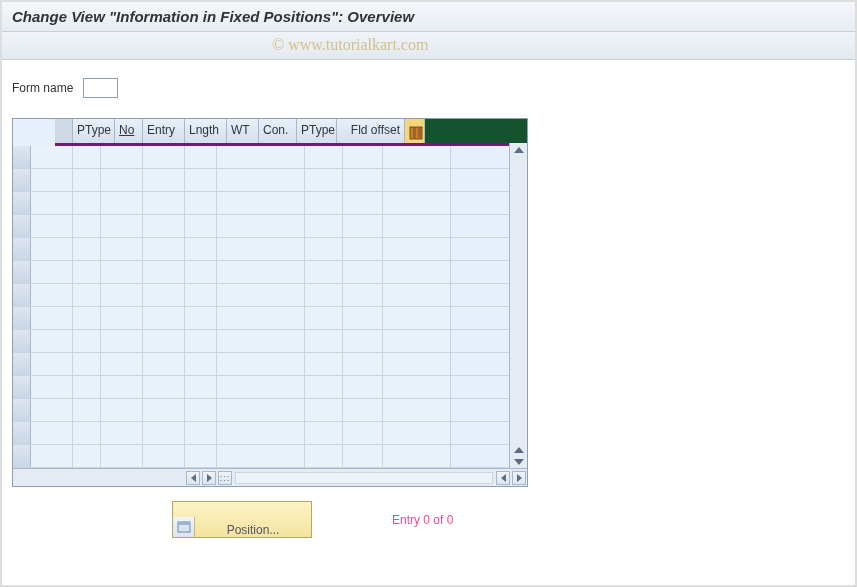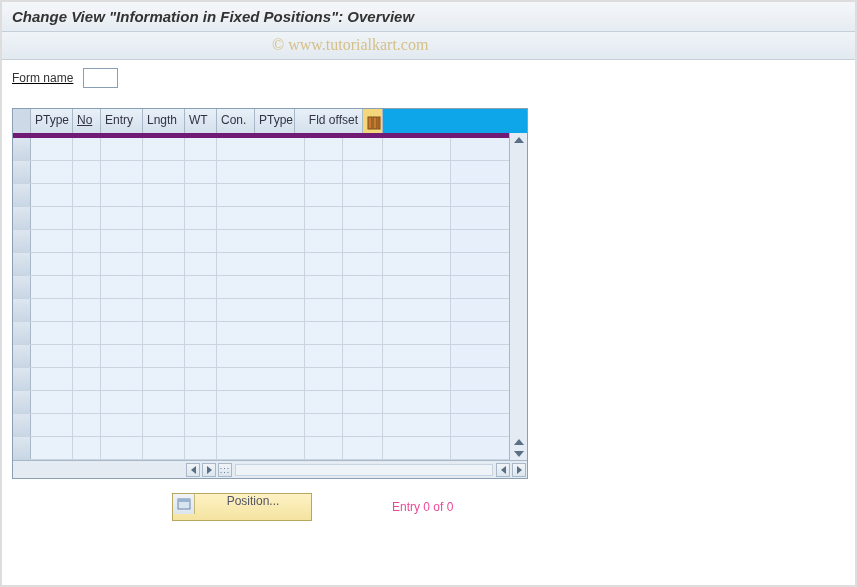--- a/index.html
+++ b/index.html
@@ -31,44 +31,44 @@
       position: absolute;
       top: 34px;
       left: 270px;
       color: #d4c089;
       font-size: 16px;
       font-family: Georgia, serif;
       pointer-events: none;
       z-index: 100;
     }
     .form-row {
-      margin: 8px 10px 20px 10px;
+      margin: 18px 10px 20px 10px;
       display: flex;
       align-items: center;
       gap: 10px;
-      text-decoration: underline;
     }
     .form-label { color: #333; }
     .form-input {
       width: 35px;
       height: 20px;
       border: 1px solid #8a9fb3;
       background: #fff;
     }
     .table-container {
       margin: 0 10px;
       border: 1px solid #8a9fb3;
       width: 516px;
       background: #e6effa;
       position: relative;
     }
     .grid-header {
       display: flex;
-      background: #0ea5e9;
-      border-bottom: 5px solid #701a75;
+      background: #14532d;
+      border-bottom: 3px solid #701a75;
+      margin-left: 42px;
     }
     .row-sel-col {
       width: 18px;
       min-width: 18px;
       border-right: 1px solid #a8b8c8;
       background: #cdd9e6;
     }
     .hdr-cell {
       border-right: 1px solid #a8b8c8;
       padding: 4px 4px;
@@ -137,24 +137,24 @@
     .h-dots{font-size:9px;color:#5a6f85;letter-spacing:1px;}
     .h-track{flex:1;background:#eef3f8;border:1px solid #c8d4e0;height:12px;margin:0 2px;}
     .footer-row{
       margin: 14px 10px;
       display:flex;
       align-items:center;
       gap: 80px;
       padding-left: 160px;
     }
     .position-btn{
-      display:flex;align-items:flex-start;
+      display:flex;align-items:flex-end;
       border:1px solid #b8a85e;
       background:linear-gradient(#fdf2c4,#f4e3a0);
-      height:28px;width:140px;
+      height:37px;width:140px;
       cursor:pointer;
     }
     .position-btn .icon-box{
       width:22px;height:20px;border-right:1px solid #c8b878;
       display:flex;align-items:center;justify-content:center;
       background:linear-gradient(#f0f4f8,#dce5ee);
     }
     .position-btn .lbl{flex:1;text-align:center;color:#556;}
     .entry-text{color:#ec4899;}
   </style>

